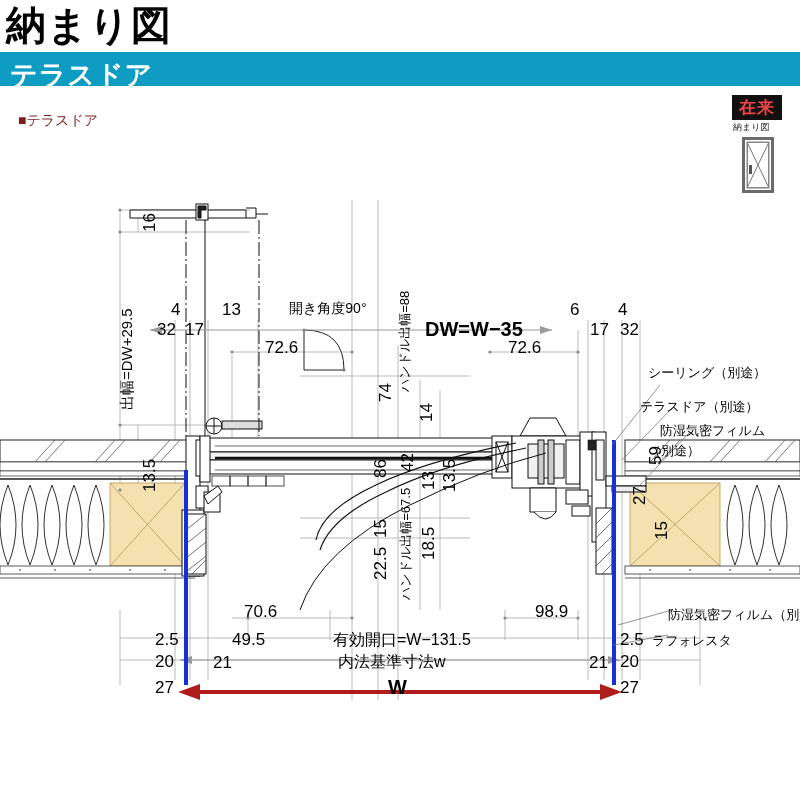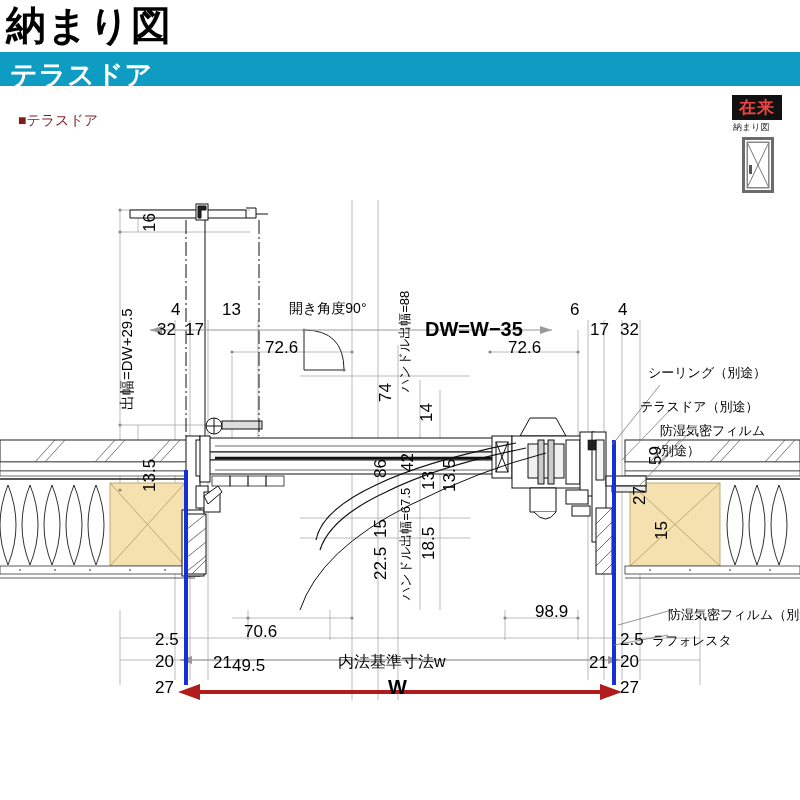--- a/index.html
+++ b/index.html
@@ -377,23 +377,24 @@
     <div class="lbl jp" style="left:640px;top:258px;">テラスドア（別途）</div>
     <div class="lbl jp" style="left:660px;top:282px;">防湿気密フィルム</div>
     <div class="lbl jp" style="left:648px;top:302px;">（別途）</div>
     <div class="lbl jp" style="left:668px;top:466px;">防湿気密フィルム（別途）</div>
     <div class="lbl jp" style="left:652px;top:492px;">ラフォレスタ</div>
 
     <div class="lbl n" style="left:155px;top:490px;">2.5</div>
     <div class="lbl n" style="left:155px;top:512px;">20</div>
     <div class="lbl n" style="left:155px;top:538px;">27</div>
     <div class="lbl n" style="left:213px;top:513px;">21</div>
-    <div class="lbl n" style="left:244px;top:482px;text-align:center;">70.6</div>
-    <div class="lbl n" style="left:232px;top:490px;margin-top:26px;">49.5</div>
-
+    <div class="lbl n" style="left:244px;top:462px;text-align:center;">70.6</div>
+    <div class="lbl n" style="left:232px;top:490px;">49.5</div>
+
+    <div class="lbl mid" style="left:333px;top:490px;">有効開口=W−131.5</div>
     <div class="lbl mid" style="left:338px;top:512px;">内法基準寸法w</div>
     <div class="lbl big" style="left:388px;top:536px;">W</div>
 
     <div class="lbl n" style="left:535px;top:462px;">98.9</div>
     <div class="lbl n" style="left:589px;top:513px;">21</div>
     <div class="lbl n" style="left:620px;top:490px;">2.5</div>
     <div class="lbl n" style="left:620px;top:512px;">20</div>
     <div class="lbl n" style="left:620px;top:538px;">27</div>
 
   </div>

